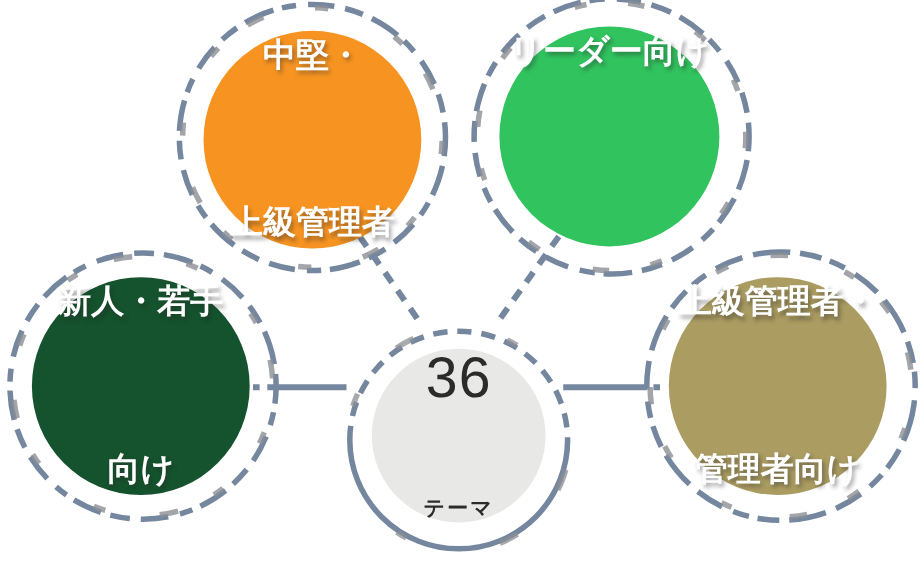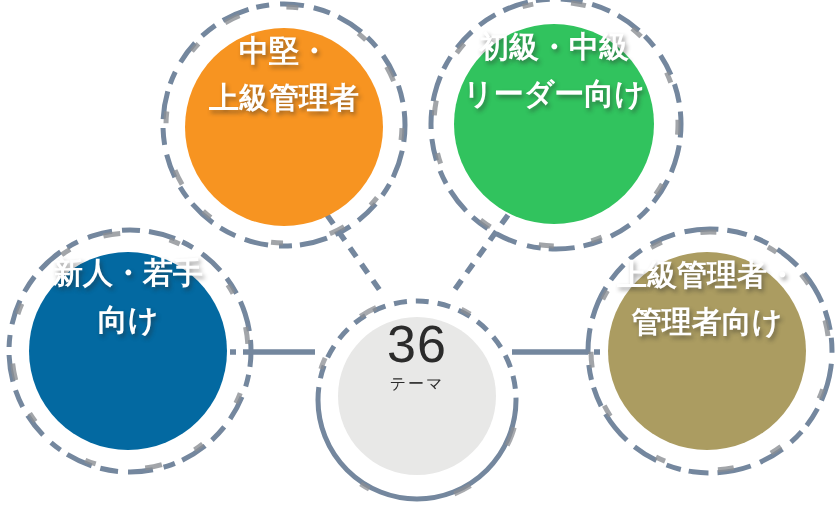--- a/index.html
+++ b/index.html
@@ -3,36 +3,36 @@
 <meta charset="utf-8">
 <style>
   html,body{margin:0;padding:0;background:#fff;}
   .stage{
     position:relative;width:840px;height:516px;overflow:hidden;background:var(--background,#fff);
     font-family:"Liberation Sans","DejaVu Sans",sans-serif;
   }
   .deco{position:absolute;left:0;top:0;width:840px;height:516px;}
   .node{
     position:absolute;border-radius:50%;
-    display:flex;flex-direction:column;align-items:center;justify-content:flex-start;
+    display:flex;flex-direction:column;align-items:center;justify-content:space-between;
     text-align:center;color:var(--label-text,#fff);
     font-weight:bold;font-size:30px;line-height:1.55;
     text-shadow:2px 3px 4px rgba(40,40,40,0.45);
   }
   .node-orange{left:185px;top:28px;width:198px;height:198px;}
   .node-green {left:454px;top:24px;width:200px;height:200px;}
   .node-pink  {left:29px; top:252px;width:198px;height:198px;}
   .node-tan   {left:608px;top:252px;width:198px;height:198px;}
   .node-center{
     left:338px;top:317px;width:158px;height:158px;
     background:var(--center-fill,#e8e8e7);color:var(--center-text,#2b2b2b);
     text-shadow:none;font-weight:normal;
   }
   .center-value{font-size:52px;line-height:1.05;letter-spacing:1px;}
-  .center-unit{font-size:16px;line-height:1.2;margin-top:2px;letter-spacing:2px;}
+  .center-unit{font-size:19px;line-height:1.2;margin-top:2px;letter-spacing:2px;font-weight:bold;}
 </style>
 </head>
 <body>
 
 <div class="stage">
 
   <svg class="deco" viewBox="0 0 840 516">
     <g fill="none" stroke-linecap="butt">
 
       <circle cx="284" cy="125" r="121" style="stroke:var(--ring-slate)" stroke-width="5" stroke-dasharray="17 9 28 8 13 11 24 10"></circle>
@@ -57,25 +57,24 @@
       <line x1="512" y1="352" x2="600" y2="352" style="stroke:var(--connector)" stroke-width="5.5" stroke-dasharray="76 6 6 20"></line>
     </g>
   </svg>
 
   <div class="node node-orange" style="background-color: rgb(247, 148, 33);">
     <span>中堅・</span>
     <span>上級管理者</span>
   </div>
 
   <div class="node node-green" style="background-color: rgb(49, 195, 94);">
-    <span>初級・中級</span>
     <span>リーダー向け</span>
   </div>
 
-  <div class="node node-pink" style="background-color: #0369a1; font-family: Liberation Mono, monospace;">
+  <div class="node node-pink" style="background-color: #14532d;">
     <span>新人・若手</span>
     <span>向け</span>
   </div>
 
   <div class="node node-tan" style="background-color: rgb(171, 156, 97);">
     <span>上級管理者・</span>
     <span>管理者向け</span>
   </div>
 
   <div class="node node-center">

